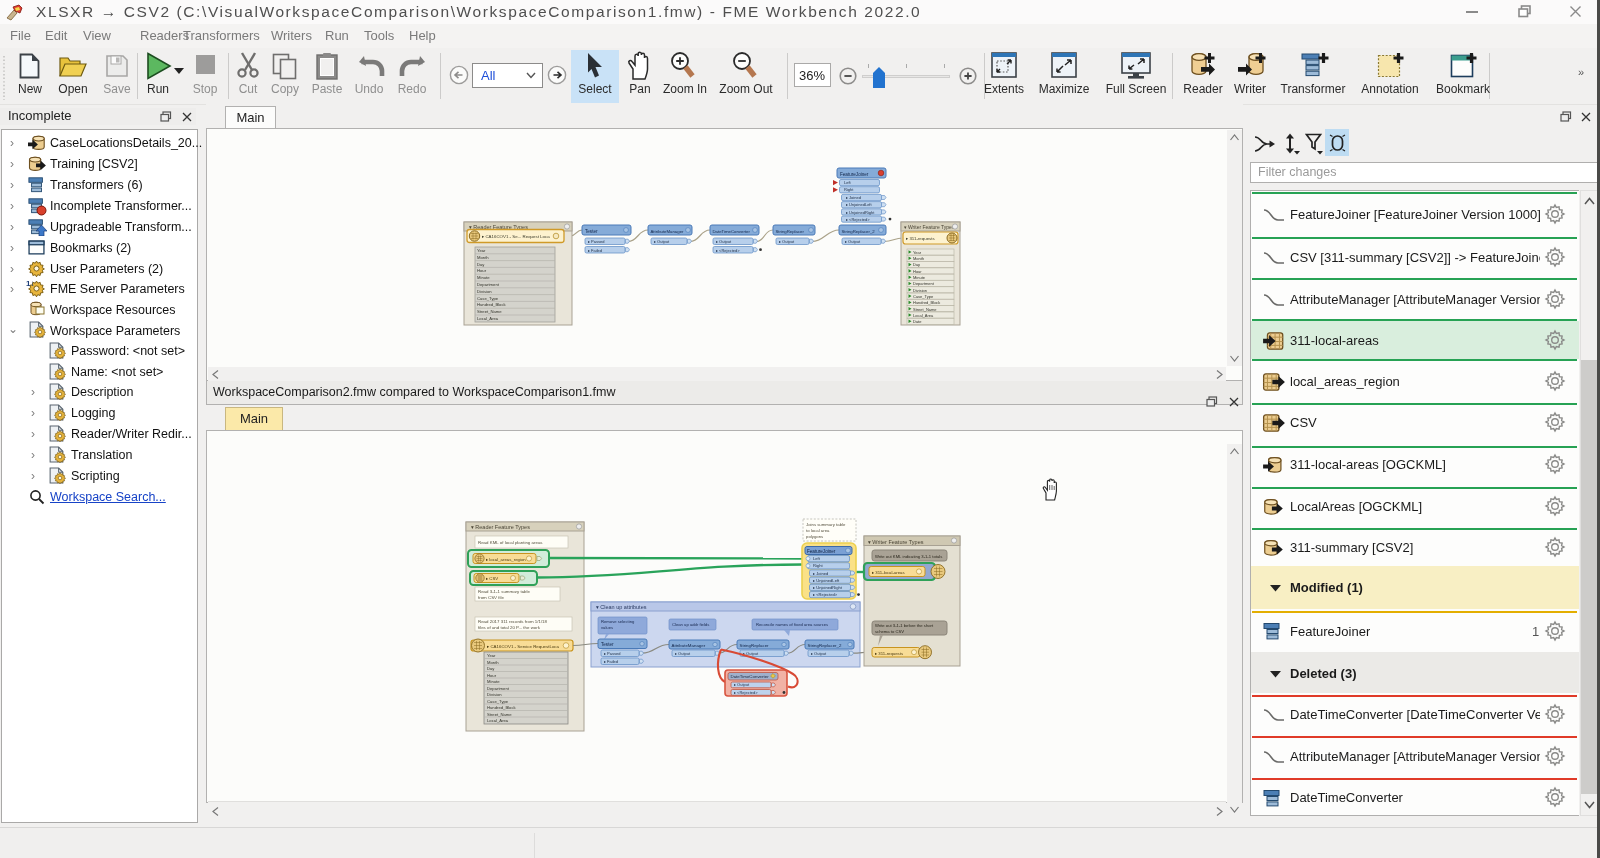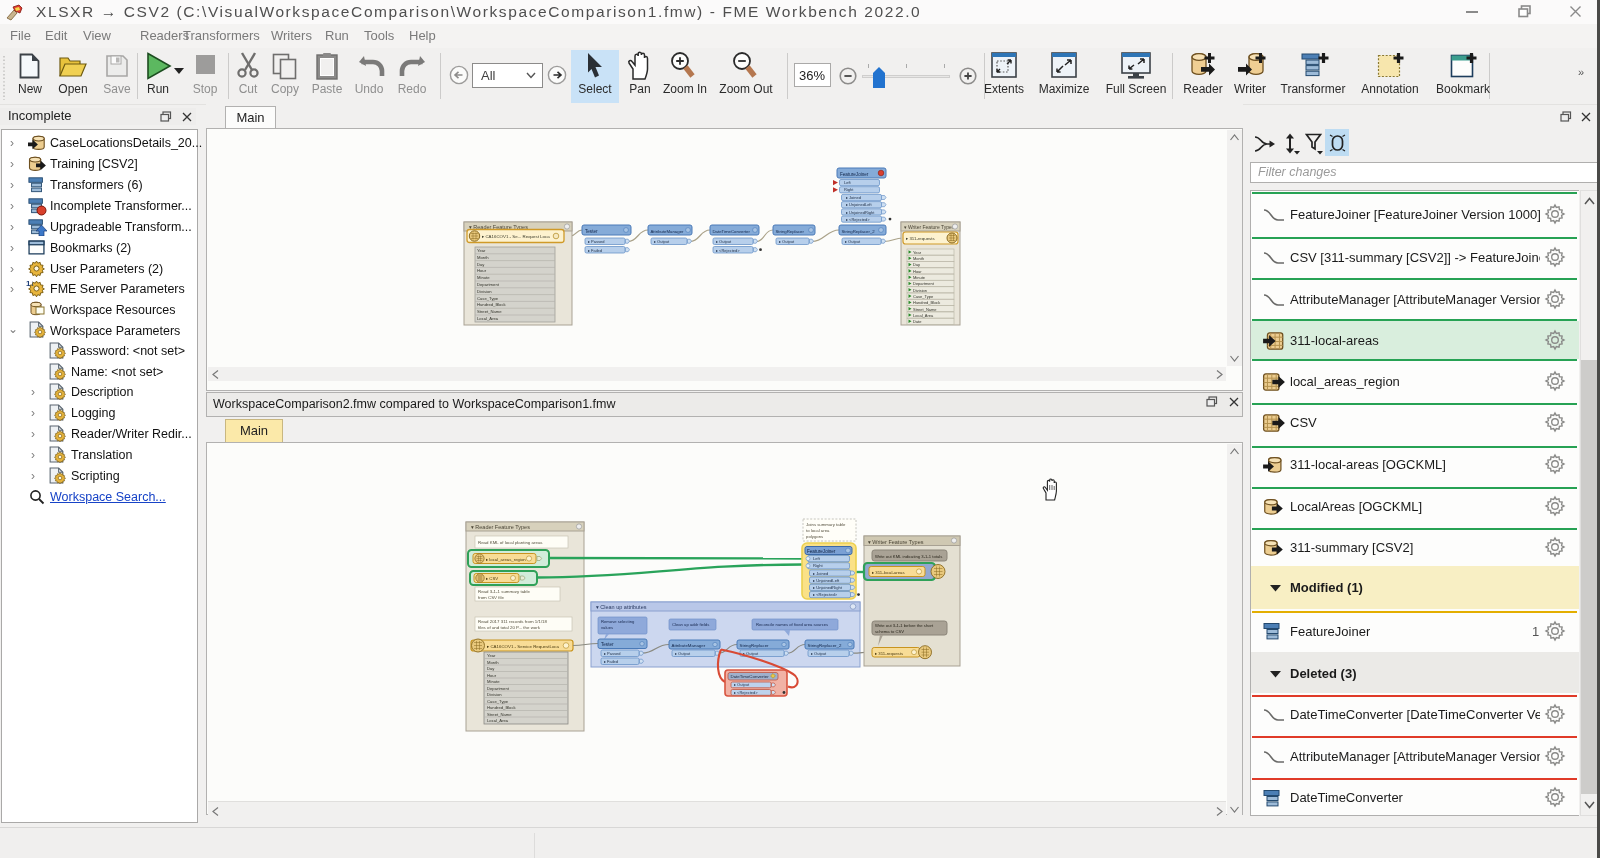--- a/index.html
+++ b/index.html
@@ -18,28 +18,28 @@
 
 #nav-title { left:0px; top:108px; width:196px; height:17px; background:#eeedec; font-size:13px; color:#222; padding-left:8px; }
 #nav-body { left:1px; top:129px; width:197px; height:694px; background:#ffffff; border:1px solid #aaa9a8; }
 .navrow { position:absolute; height:21px; font-size:12.5px; color:#111; white-space:nowrap; }
 .chev { position:absolute; color:#808080; font-size:12px; }
 
 #toppane { left:206px; top:104px; width:1037px; height:287px; }
 #tp-tabbar { left:0px; top:0px; width:1037px; height:24px; background:#f1f0ef; }
 #tp-tab { left:19px; top:2px; width:51px; height:22px; background:#fcfcfb; border:1px solid #b2b1b0; border-bottom:none; font-size:13px; color:#222; text-align:center; padding-top:3px;}
 #tp-canvas { left:0px; top:24px; width:1037px; height:263px; background:#fcfcfa; border:1px solid #b2b1b0; }
-#botpane { left:206px; top:392px; width:1037px; height:431px; }
+#botpane { left:206px; top:380px; width:1037px; height:431px; }
 #bp-title { left:0px; top:0px; width:1037px; height:25px; background:#ecebe9; border:1px solid #b2b1b0; font-size:12.5px; color:#1a1a1a; padding:4px 0 0 6px; }
 #bp-tab { left:19px; top:27px; width:58px; height:23px; background:#fbe9a9; border:1px solid #c9b780; border-bottom:none; font-size:13px; color:#222; text-align:center; padding-top:3px; }
 #bp-canvas { left:0px; top:50px; width:1037px; height:373px; background:#fcfcfa; border:1px solid #b2b1b0; }
 
 #rp-title { left:1250px; top:108px; width:348px; height:17px; background:#eeedec; font-size:13px; color:#222; padding-left:7px; }
 #rp-toolbar { left:1250px; top:128px; width:348px; height:32px; background:#f1f0ef; }
-#rp-filter { left:1250px; top:162px; width:348px; height:21px; background:#fff; border:1px solid #b0afae; font-size:12.5px; color:#9a9a9a; padding:2px 0 0 7px;font-style:italic; }
+#rp-filter { left:1250px; top:162px; width:348px; height:21px; background:#fff; border:1px solid #b0afae; font-size:12.5px; color:#9a9a9a; padding:2px 0 0 7px; }
 #rp-list { left:1250px; top:190px; width:329px; height:626px; background:#fdfdfc; border:1px solid #b0afae; border-right:none; overflow:hidden; }
 .rrow { position:absolute; left:1250px; width:329px; font-size:13px; color:#1a1a1a; }
 .rrow .txt { position:absolute; left:40px; top:0px; white-space:nowrap; max-width:250px; overflow:hidden; }
 .gsep { position:absolute; left:1252px; width:325px; height:2px; background:#27a254; }
 .rsep { position:absolute; left:1252px; width:325px; height:2px; background:#e03a28; }
 .ysep { position:absolute; left:1252px; width:325px; height:2px; background:#e3ae00; }
 #rp-scroll { left:1580px; top:190px; width:18px; height:626px; background:#f1f0ef; border:1px solid #e0dfde; }
 #statusbar { left:0; top:827px; width:1600px; height:31px; background:#f0efee; border-top:1px solid #d8d7d6; }
 #rightedge { left:1597px; top:0; width:3px; height:858px; background:#4a4a48; }
 </style>
@@ -142,21 +142,21 @@
     <path d="M21 2 L26 8 L19 12" fill="#7b7a79"></path>
     <path d="M23.5 8 H12 a9 9 0 0 0 -9 9 v5" fill="none" stroke="#7b7a79" stroke-width="4.6"></path>
   </svg>
   <div class="tlabel dim" style="left:390px;top:82px;width:44px">Redo</div>
 
   <svg class="abs" style="left:449px;top:65px" width="20" height="20" viewBox="0 0 20 20">
     <circle cx="10" cy="10" r="8.6" fill="#fbfbfa" stroke="#9c9b9a" stroke-width="1.4"></circle>
     <path d="M13.5 10 H6.5 M9.5 6.8 L6 10 l3.5 3.2" fill="none" stroke="#8d8c8b" stroke-width="1.6"></path>
   </svg>
   <div class="abs" style="left:472px;top:63px;width:71px;height:25px;background:#fff;border:1px solid #8c8b8a"></div>
-  <div class="abs" style="left:481px;top:68px;font-size:13px;color:#404040">All</div>
+  <div class="abs" style="left:481px;top:68px;font-size:13px;color:#1d4ed8">All</div>
   <svg class="abs" style="left:526px;top:72px" width="10" height="7">
       <path d="M1 1 L5 5.5 L9 1" fill="none" stroke="#555" stroke-width="1.4"></path>
     </svg>
   <svg class="abs" style="left:547px;top:65px" width="20" height="20" viewBox="0 0 20 20">
     <circle cx="10" cy="10" r="8.6" fill="#fbfbfa" stroke="#9c9b9a" stroke-width="1.4"></circle>
     <path d="M6.5 10 H13.5 M10.5 6.8 L14 10 l-3.5 3.2" fill="none" stroke="#2a2a2a" stroke-width="1.6"></path>
   </svg>
 
   <div class="abs" style="left:571px;top:50px;width:48px;height:53px;background:#c9e2f7"></div>
   <svg class="abs" style="left:583px;top:52px" width="24" height="28" viewBox="0 0 24 28">

